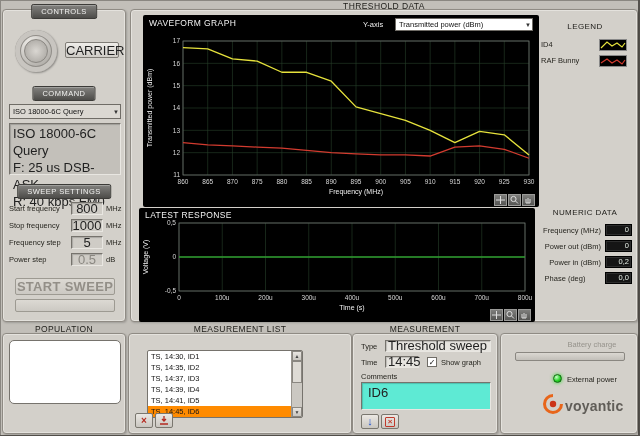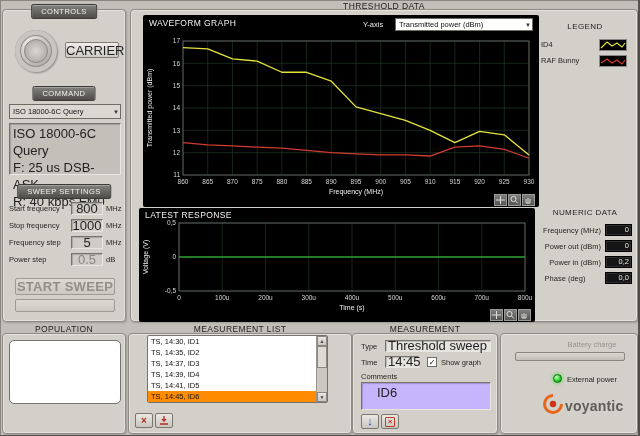--- a/index.html
+++ b/index.html
@@ -260,21 +260,21 @@
     <div class="darkval" style="left:474px;top:262px;width:27px;height:12px;">0,0</div>
   </div>
 
   <div class="grouplabel" style="left:2px;width:124px;top:324px;">POPULATION</div>
   <div class="panel" style="left:2px;top:333px;width:124px;height:101px;">
     <div class="listbox" style="left:6px;top:6px;width:112px;height:64px;border-radius:5px;"></div>
   </div>
 
   <div class="grouplabel" style="left:128px;width:224px;top:324px;">MEASUREMENT LIST</div>
   <div class="panel" style="left:128px;top:333px;width:224px;height:101px;">
-    <div class="listbox" id="mlist-box" style="left:18px;top:1px;width:181px;height:68px;">
+    <div class="listbox" id="mlist-box" style="left:18px;top:16px;width:156px;height:68px;">
       <div id="mlist" style="position:absolute;left:0;top:0;right:11px;bottom:0;">
         <div class="row">TS, 14:30, ID1</div>
         <div class="row">TS, 14:35, ID2</div>
         <div class="row">TS, 14:37, ID3</div>
         <div class="row">TS, 14:39, ID4</div>
         <div class="row">TS, 14:41, ID5</div>
         <div class="row selected">TS, 14:45, ID6</div>
       </div>
       <div class="sb">
         <button class="sb-btn" style="top:0;">▲</button>
@@ -299,21 +299,21 @@
 
     <span class="label" style="left:8px;top:24px;">Time</span>
     <div class="inset" style="left:32px;top:22px;width:34px;height:12px;line-height:10px;padding-left:2px;background:#e6e4df;">14:45</div>
 
     <div class="checkbox" style="left:74px;top:23px;">
       <span id="check-glyph">✓</span>
     </div>
     <span class="label" style="left:88px;top:24px;">Show graph</span>
 
     <span class="label" style="left:8px;top:38px;">Comments</span>
-    <div class="inset" style="left:8px;top:48px;width:130px;height:28px;background:#c4b5fd;padding:2px 15px;">ID6</div>
+    <div class="inset" style="left:8px;top:48px;width:130px;height:28px;background:#5eead4;padding:2px 6px;">ID6</div>
 
     <button class="iconbtn" style="left:8px;top:80px;">
       <span style="color:#1c4fd0;font-weight:bold;font-size:11px;line-height:11px;">↓</span>
     </button>
     <button class="iconbtn" style="left:28px;top:80px;">
       <span style="color:#c0392b;font-weight:bold;border:1px solid #c0392b;border-radius:1px;
             font-size:8px;line-height:8px;width:10px;height:10px;display:inline-block;">×</span>
     </button>
   </div>
 

